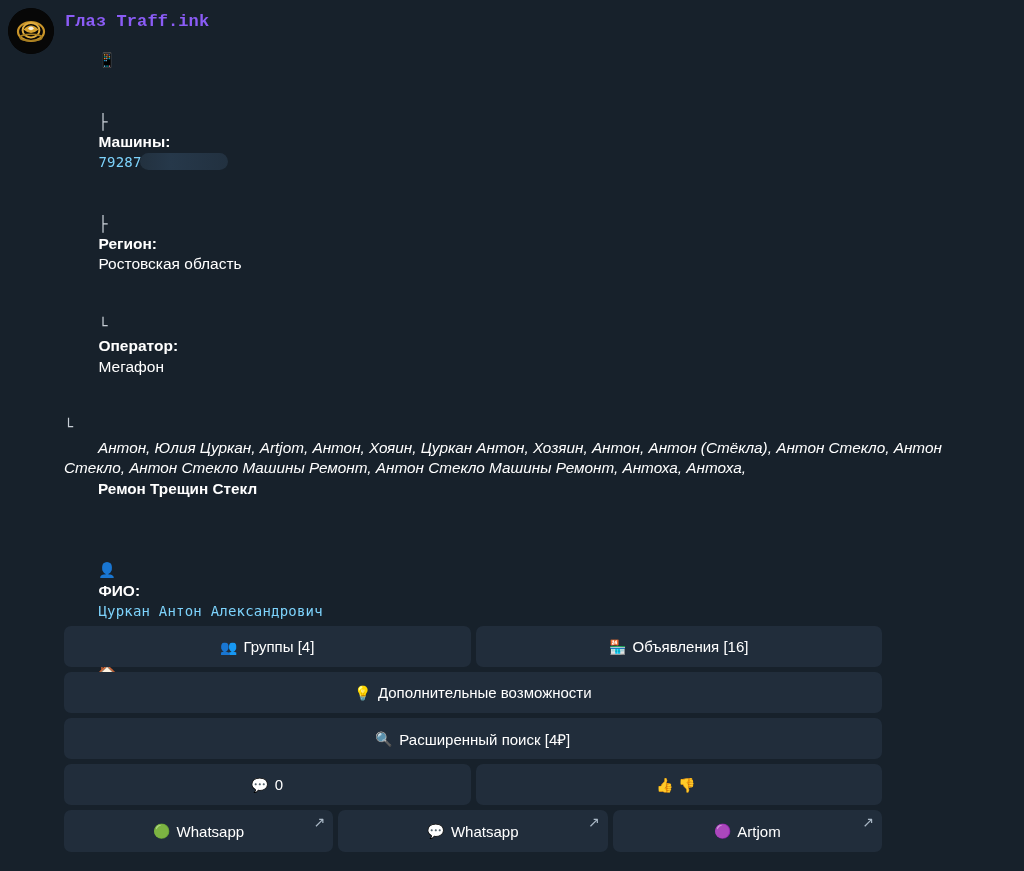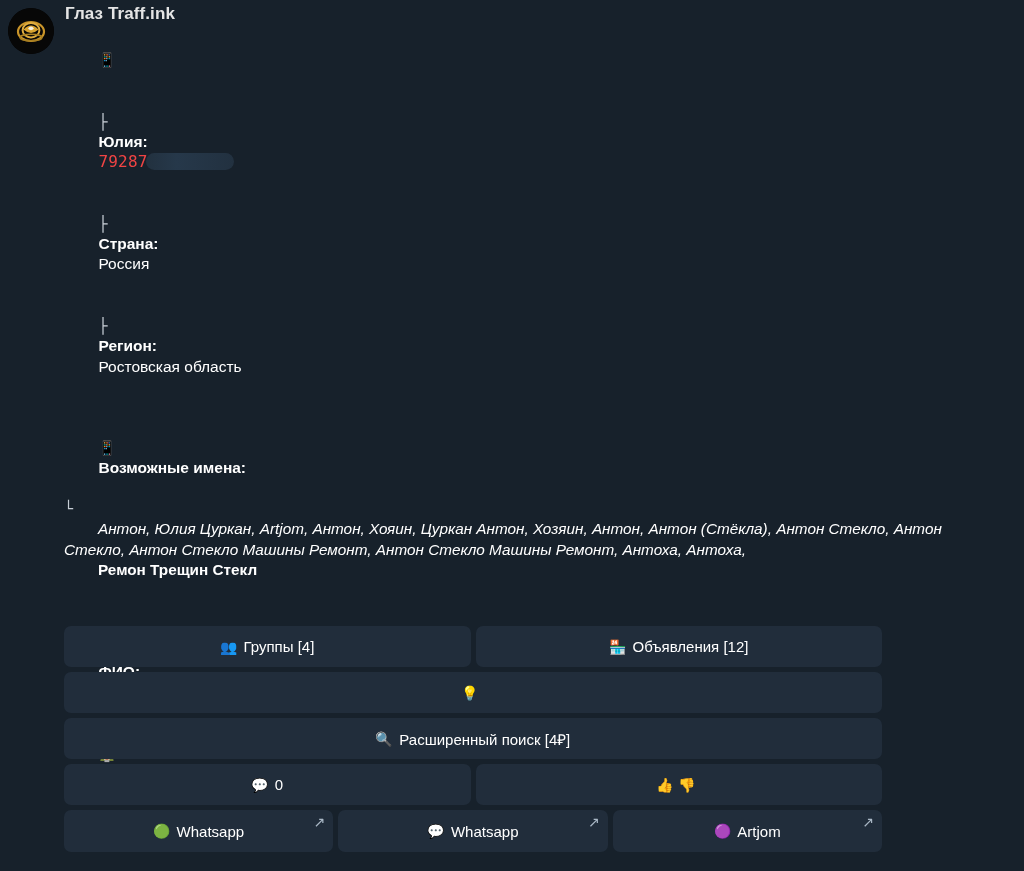--- a/index.html
+++ b/index.html
@@ -34,43 +34,44 @@
     position: absolute;
     left: 8px; top: 8px;
     width: 46px; height: 46px;
     border-radius: 50%;
     background: #050505;
     overflow: hidden;
   }
   .avatar svg { display: block; }
   .brand {
     position: absolute;
-    left: 65px; top: 4px;
+    left: 65px; top: 12px;
     font-size: 17px;
     font-weight: 700;
-    color: #e5e5e5;
+    color: #8b5cf6;
     letter-spacing: 0.1px;
+    font-family: Liberation Mono, monospace;
   }
 
   
   .msg {
     position: absolute;
     left: 64px;
     top: 30px;
     width: 880px;
     font-size: 15.5px;
     line-height: 20.4px;
   }
   .line { white-space: pre-wrap; }
   b, .b { font-weight: 700; }
   .lnk { color: #4a93d6; }
   .mono {
     font-family: "DejaVu Sans Mono", "Liberation Mono", monospace;
-    color: #ef4444;
-    font-size: 16px;
+    color: #7dd3fc;
+    font-size: 14px;
     letter-spacing: 0.2px;
   }
   .tree {
     font-family: "DejaVu Sans Mono", "Liberation Mono", monospace;
     color: #c7ced6;
     font-size: 15px;
   }
   .emo {
     font-family: "DejaVu Sans", sans-serif;
     font-size: 14.5px;
@@ -160,42 +161,38 @@
   </div>
 
   <div class="msg">
 
     <div>
       <div class="line">
         <span class="emo">📱</span>
       </div>
       <div class="line">
         <span class="tree">├</span>
-        <b>Юлия:</b>
+        <b>Машины:</b>
         <span class="lnk mono">79287</span><span class="redact"></span>
-      </div>
-      <div class="line">
-        <span class="tree">├</span>
-        <b>Страна:</b>
-        <span>Россия</span>
       </div>
       <div class="line">
         <span class="tree">├</span>
         <b>Регион:</b>
         <span>Ростовская область</span>
       </div>
+      <div class="line">
+        <span class="tree">└</span>
+        <b>Оператор:</b>
+        <span>Мегафон</span>
+      </div>
     </div>
 
     <div class="spacer"></div>
 
     <div>
-      <div class="line">
-        <span class="emo">📱</span>
-        <b>Возможные имена:</b>
-      </div>
       <div class="line names"><span class="tree">└</span>
         <span>Антон, Юлия Цуркан, Artjom, Антон, Хояин, Цуркан Антон, Хозяин, Антон, Антон (Стёкла), Антон Стекло, Антон Стекло, Антон Стекло Машины Ремонт, Антон Стекло Машины Ремонт, Антоха, Антоха,</span>
         <span class="last">Ремон Трещин Стекл</span>
       </div>
     </div>
 
     <div class="spacer"></div>
 
     <div>
       <div class="line">
@@ -214,27 +211,28 @@
 
   <div class="keyboard">
 
     <div class="krow">
       <div class="kbtn">
         <span class="ico">👥</span>
         <span>Группы [4]</span>
       </div>
       <div class="kbtn">
         <span class="ico">🏪</span>
-        <span>Объявления [12]</span>
+        <span>Объявления [16]</span>
       </div>
     </div>
 
     <div class="krow">
       <div class="kbtn">
         <span class="ico">💡</span>
+        <span>Дополнительные возможности</span>
       </div>
     </div>
 
     <div class="krow">
       <div class="kbtn">
         <span class="ico">🔍</span>
         <span>Расширенный поиск [4₽]</span>
       </div>
     </div>
 

